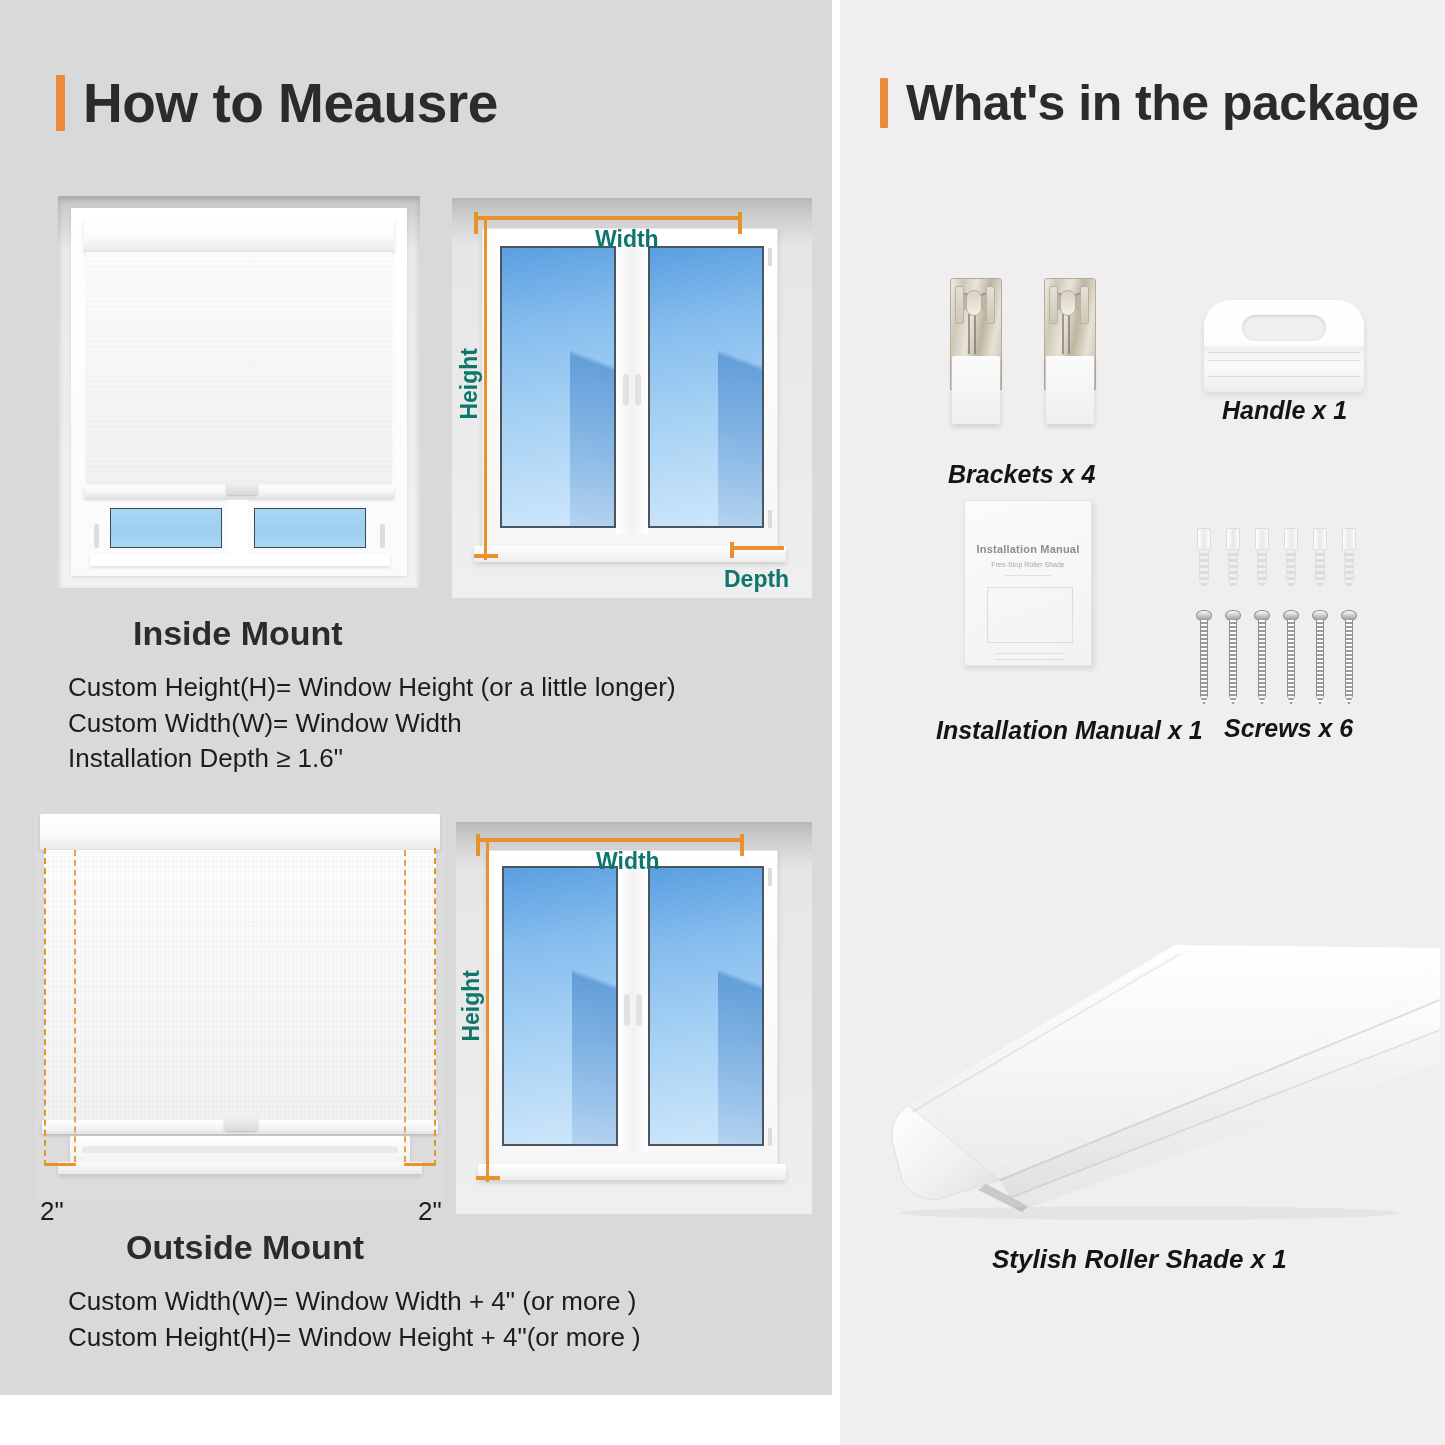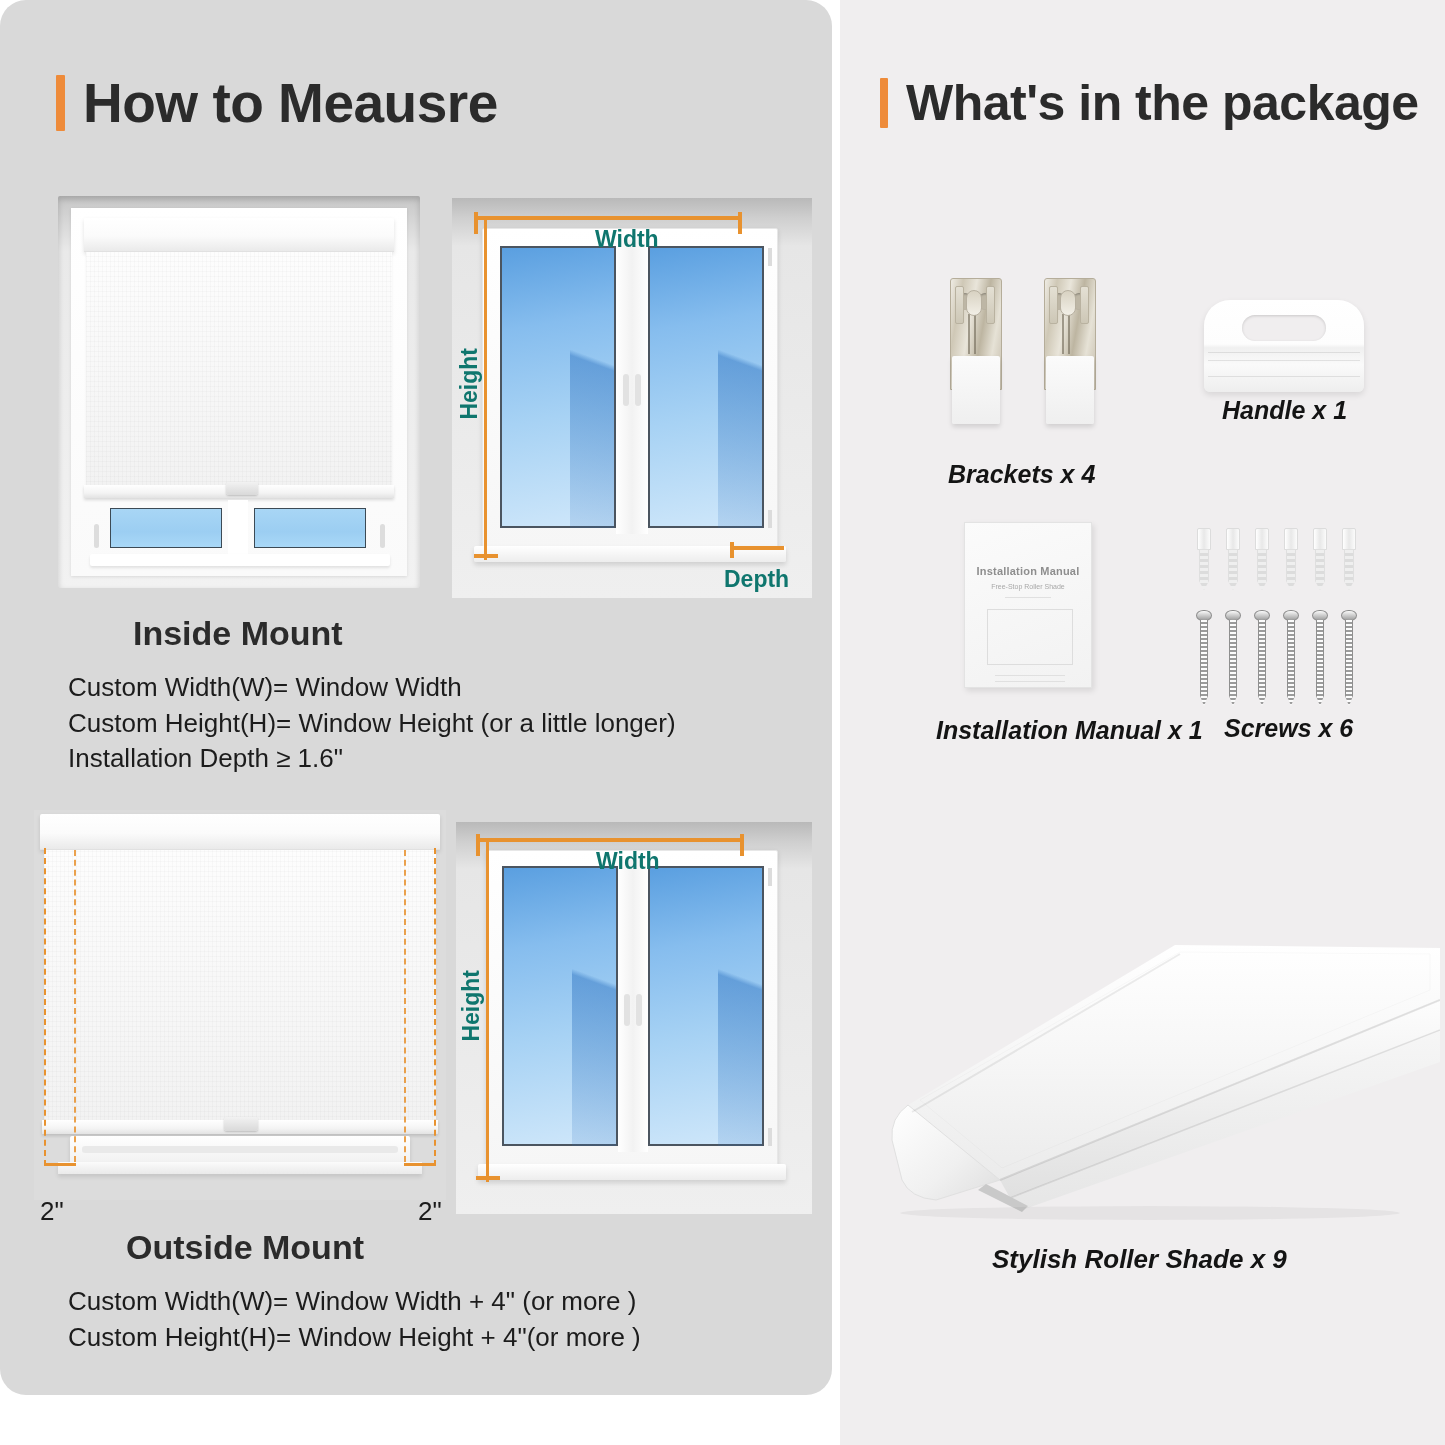--- a/index.html
+++ b/index.html
@@ -5,21 +5,21 @@
   * { box-sizing: border-box; margin: 0; padding: 0; }
   html, body {
     width: 1445px; height: 1445px;
     font-family: "Liberation Sans", sans-serif;
     background: #ffffff;
     overflow: hidden;
   }
   #page { position: relative; width: 1445px; height: 1445px; display: flex; }
 
   
-  .panel-left  { position: relative; width: 832px; height: 1395px; background: #d9d9d9; border-radius: 26px; }
+  .panel-left  { position: relative; width: 832px; height: 1395px; background: #d9d9d9; }
   .divider     { width: 8px; height: 1445px; background: #ffffff; }
   .panel-right { position: relative; width: 605px; height: 1445px; background: #f0eeef; }
 
   
   .heading { position: absolute; display: flex; align-items: center; gap: 18px; }
   .heading .accent {
     width: 9px; height: 56px; background: #ee8b3a; border-radius: 1px;
   }
   .heading .htext {
     font-size: 55px; font-weight: bold; color: #2b2b2b; letter-spacing: -0.5px;
@@ -274,22 +274,22 @@
       <div class="om" style="left:278px; top:348px; width:54px; height:4px;"></div>
       <div class="om" style="left:278px; top:344px; width:4px;  height:16px;"></div>
 
       <div class="dim-label" style="left:143px; top:28px;">Width</div>
       <div class="dim-label vertical" style="left:4px; top:150px;">Height</div>
       <div class="dim-label" style="left:272px; top:368px;">Depth</div>
     </div>
 
     <div class="mount-title" style="left:133px; top:614px;">Inside Mount</div>
     <div class="mount-lines" style="left:68px; top:670px;">
+      <div>Custom Height(H)= Window Height (or a little longer)</div>
       <div>Custom Width(W)= Window Width</div>
-      <div>Custom Height(H)= Window Height (or a little longer)</div>
       <div>Installation Depth ≥ 1.6"</div>
     </div>
 
     <div class="shade-wrap" style="left:34px; top:810px; width:412px; height:390px;">
 
       <div style="position:absolute; inset:0; background:#dcdcdc;"></div>
 
       <div class="cassette" style="left:6px; top:4px; width:400px; height:36px;"></div>
 
       <div class="fabric" style="left:10px; top:40px; width:392px; height:272px;"></div>
@@ -377,21 +377,21 @@
     </div>
     <div class="pkg-label" style="left:108px; top:460px;">Brackets x 4</div>
 
     <div class="handle-shape" style="left:364px; top:300px;">
       <div class="handle-line" style="top:52px;"></div>
       <div class="handle-line" style="top:60px;"></div>
       <div class="handle-line" style="top:76px;"></div>
     </div>
     <div class="pkg-label" style="left:382px; top:396px;">Handle x 1</div>
 
-    <div class="manual" style="left:124px; top:522px;">
+    <div class="manual" style="left:124px; top:500px;">
       <div class="m-title">Installation Manual</div>
       <div class="m-sub">Free-Stop Roller Shade</div>
       <div class="m-line" style="left:40px; right:40px; top:74px;"></div>
       <div class="m-box"></div>
       <div class="m-line" style="left:30px; right:26px; top:152px;"></div>
       <div class="m-line" style="left:30px; right:26px; top:158px;"></div>
     </div>
     <div class="pkg-label" style="left:68px; top:716px;margin-left:28px;">Installation Manual x 1</div>
 
     <div style="position:absolute; left:356px; top:528px;">
@@ -482,16 +482,16 @@
 
         <path d="M 62 232 L 330 74" stroke="rgba(0,0,0,0.07)" stroke-width="2" fill="none"></path>
         <path d="M 150 300 L 590 120" stroke="rgba(0,0,0,0.10)" stroke-width="2" fill="none"></path>
         <path d="M 160 318 L 590 150" stroke="rgba(0,0,0,0.09)" stroke-width="1.5" fill="none"></path>
 
         <path d="M 128 310 L 172 332 L 178 326 L 136 304 Z" fill="#c9c9c9"></path>
 
         <ellipse cx="300" cy="333" rx="250" ry="7" fill="rgba(0,0,0,0.045)"></ellipse>
       </svg>
     </div>
-    <div class="pkg-label" style="left:152px; top:1244px; font-size:26px;">Stylish Roller Shade x 9</div>
+    <div class="pkg-label" style="left:152px; top:1244px; font-size:26px;">Stylish Roller Shade x 1</div>
 
   </div>
 </div>
 
 </body></html>

